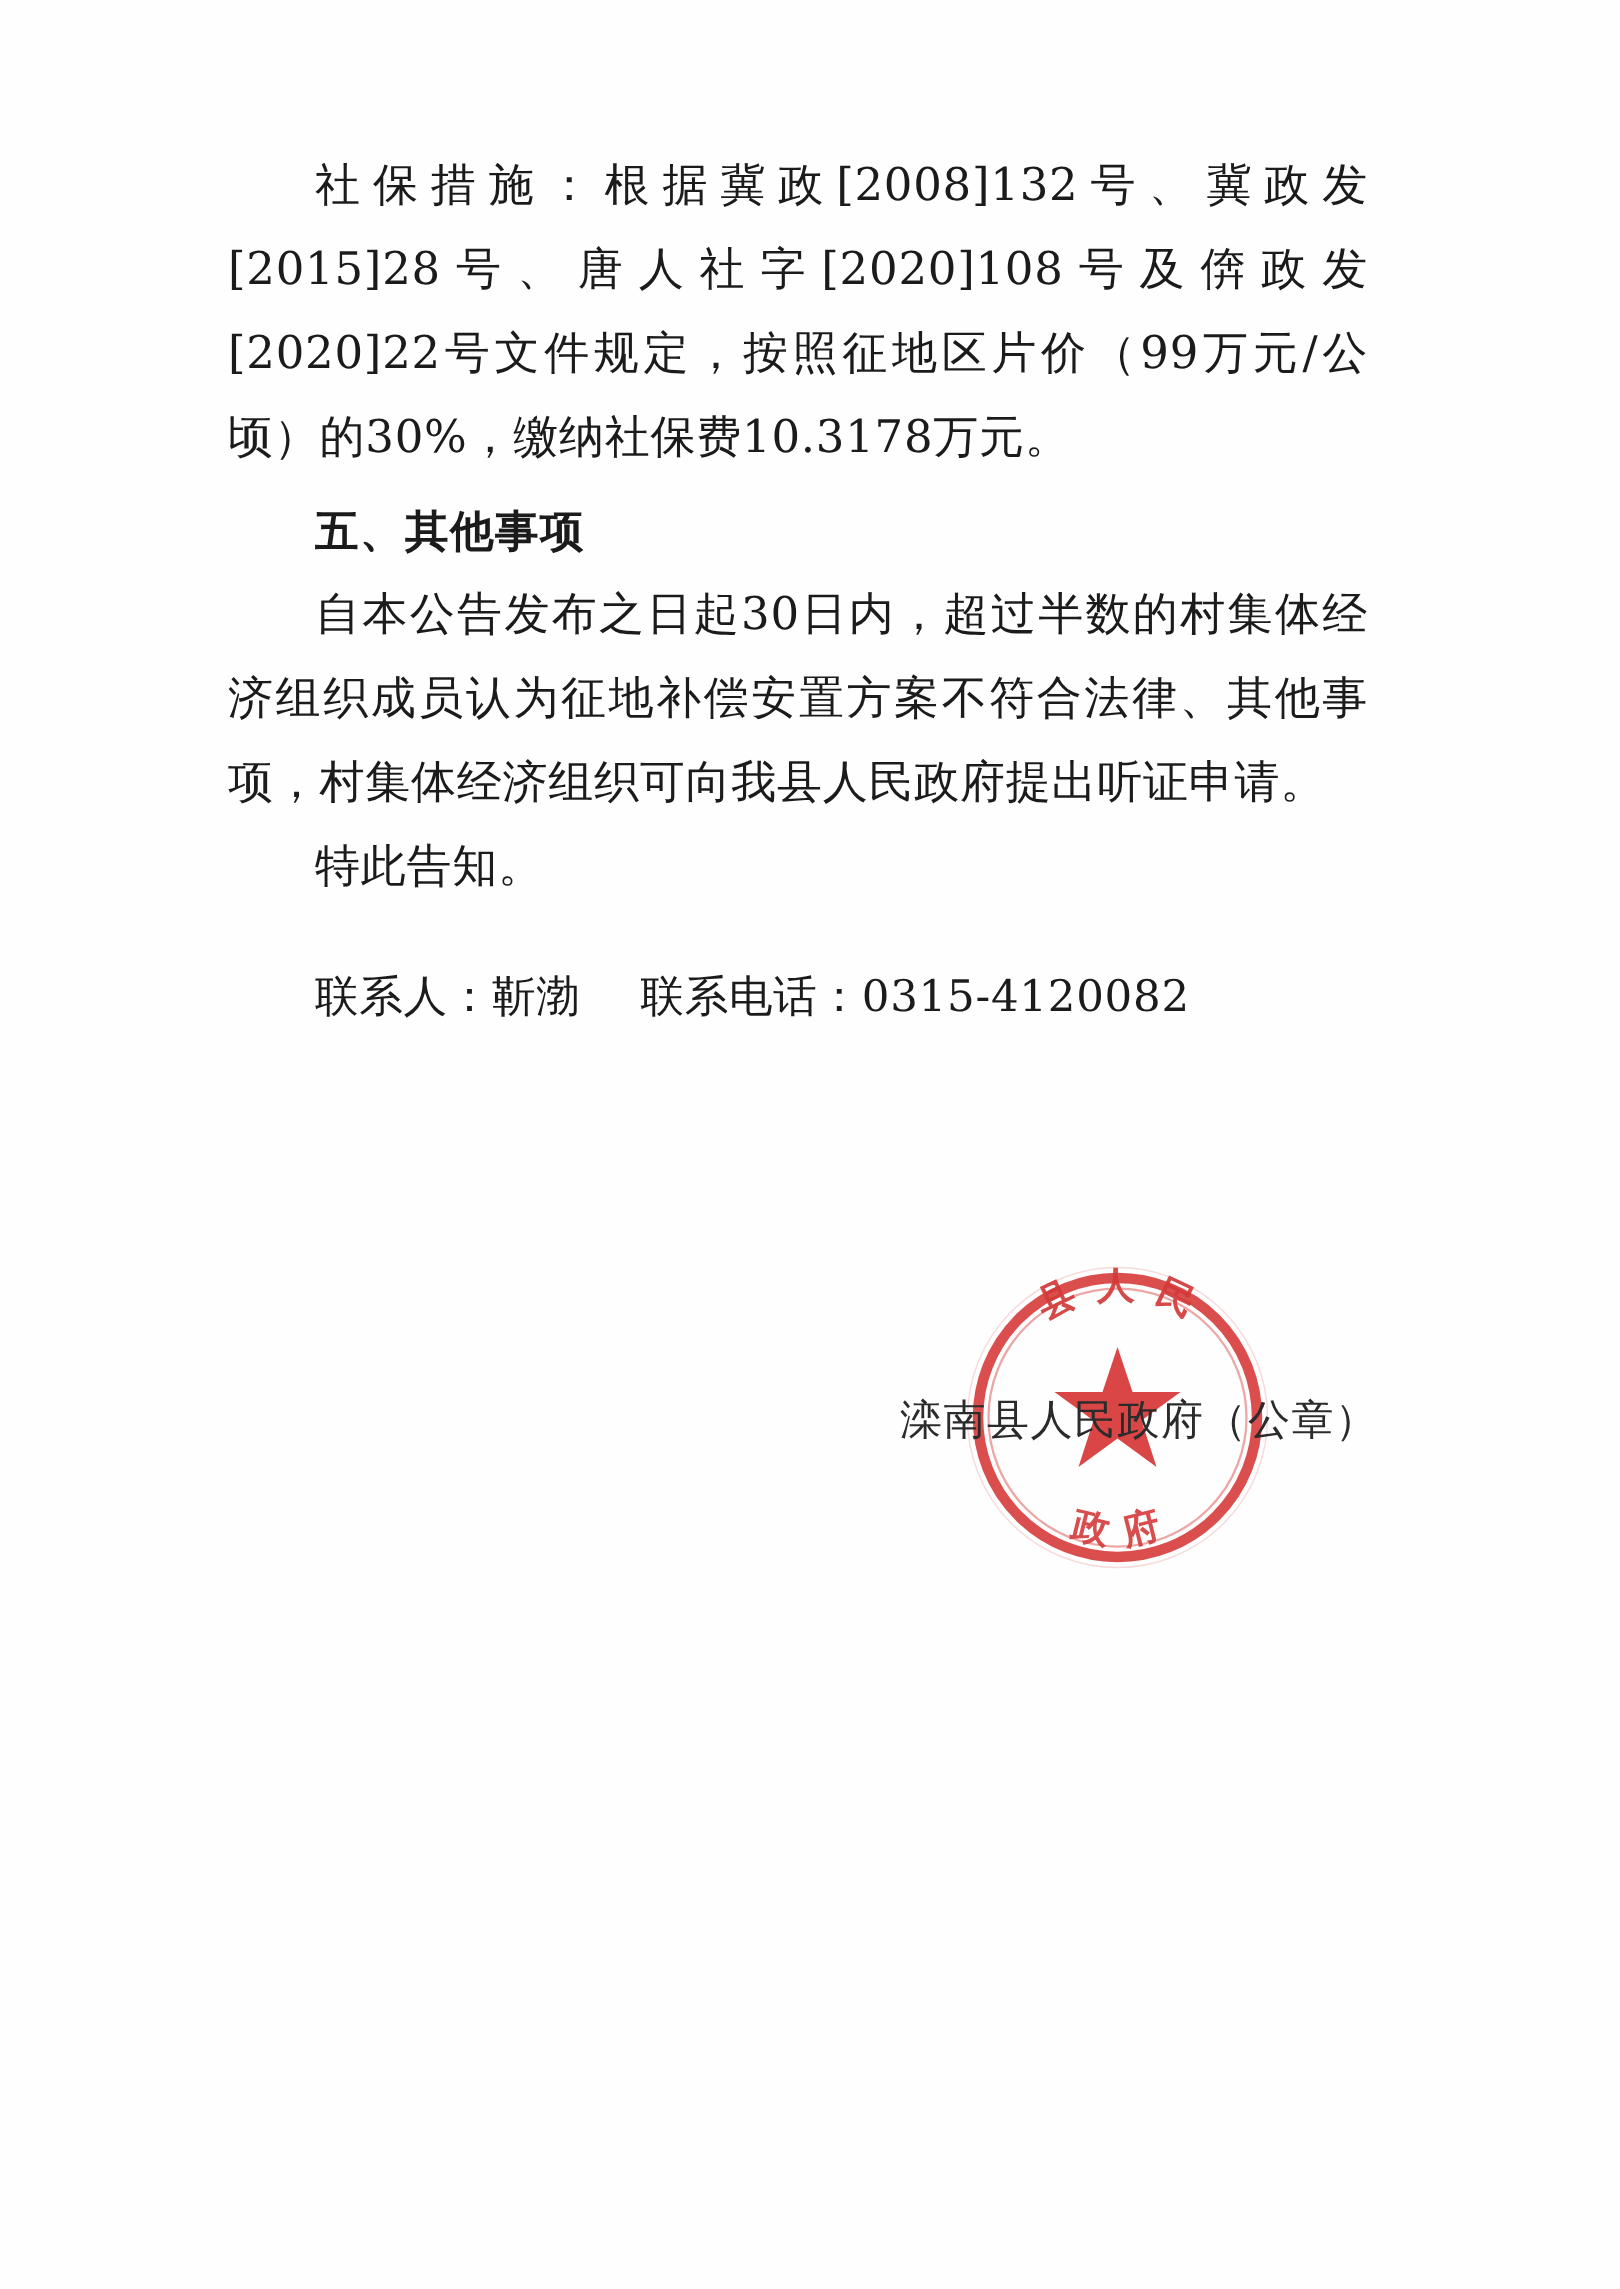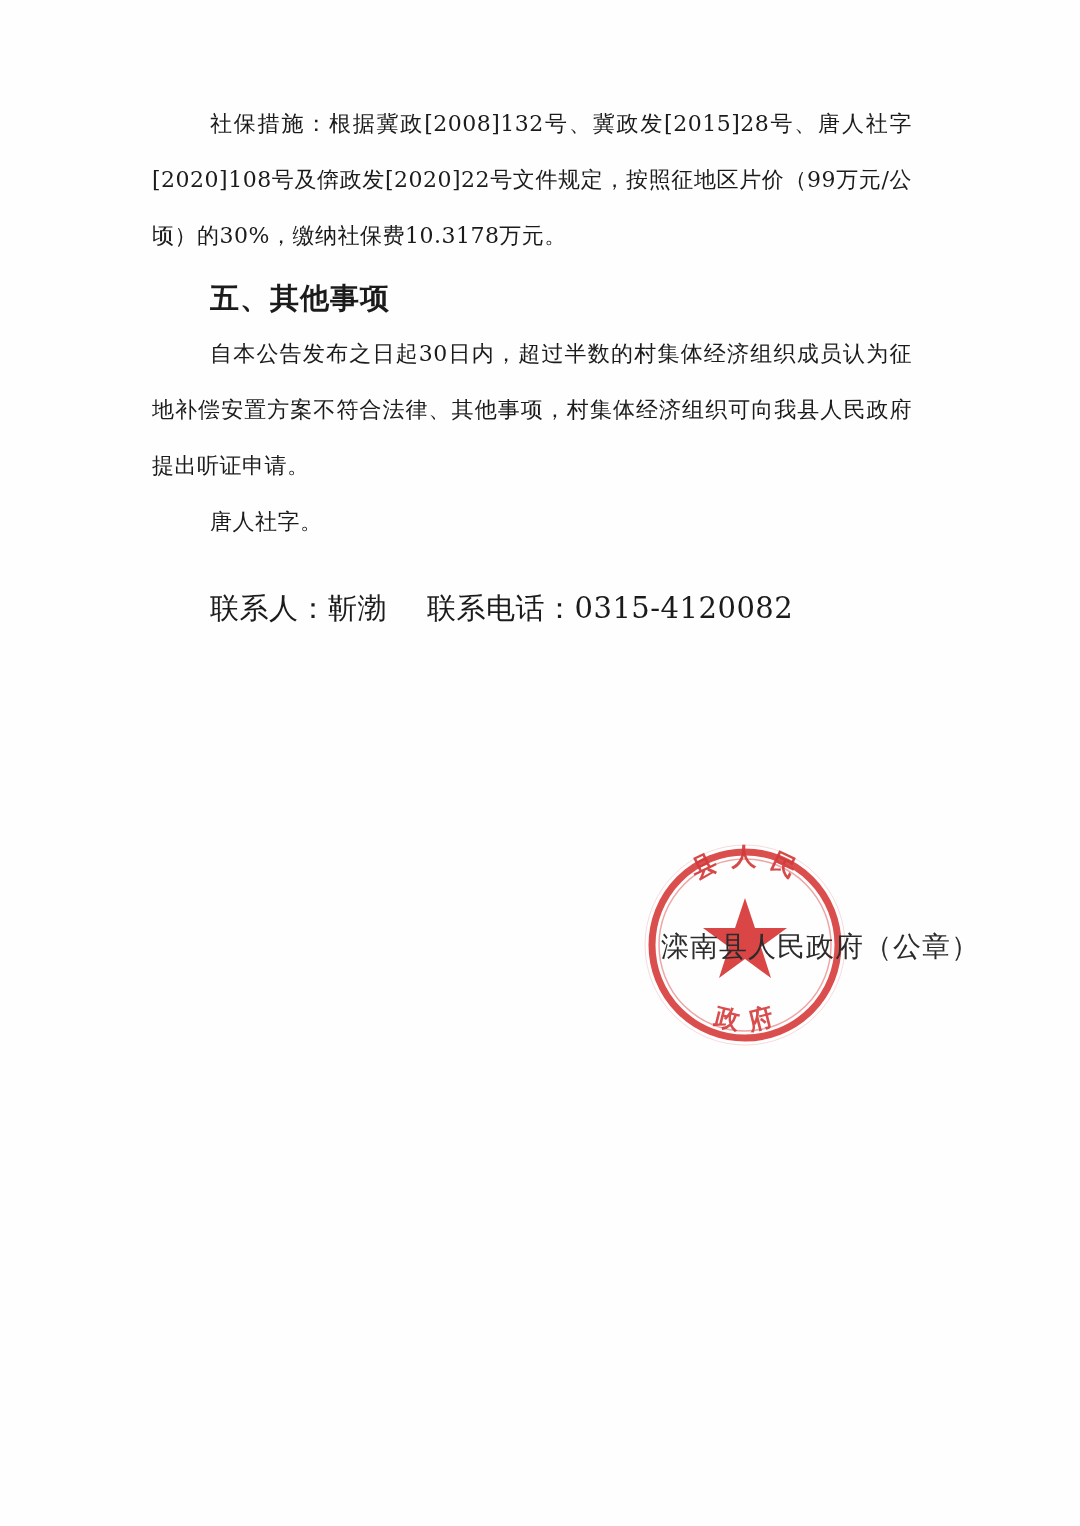--- a/index.html
+++ b/index.html
@@ -26,21 +26,21 @@
   }
 
   .content {
     position: absolute;
     left: 152px;
     top: 96px;
     width: 776px;
   }
 
   .para {
-    font-size: 22px;
+    font-size: 30px;
     line-height: 56px;
     letter-spacing: 0.5px;
     text-align: justify;
     text-justify: inter-character;
     margin: 0 16px 0 0;
   }
 
   .indent {
     text-indent: 58px;
   }
@@ -74,21 +74,20 @@
     width: 380px;
     text-align: left;
     z-index: 3;
   }
   .sign-line {
     font-size: 28px;
     line-height: 54px;
     color: #2b2b2b;
     letter-spacing: 1px;
     white-space: nowrap;
-    text-align: right;
   }
   .sign-date {
     font-size: 28px;
     line-height: 54px;
     color: #2b2b2b;
     letter-spacing: 1px;
     padding-left: 60px;
     white-space: nowrap;
   }
 
@@ -121,21 +120,21 @@
 
     <p class="para indent">社保措施：根据冀政[2008]132号、冀政发[2015]28号、唐人社字[2020]108号及倴政发[2020]22号文件规定，按照征地区片价（99万元/公顷）的30%，缴纳社保费10.3178万元。</p>
 
     <div class="spacer-sm"></div>
 
     <h2 class="heading">五、其他事项</h2>
 
     <p class="para indent">自本公告发布之日起30日内，超过半数的村集体经济组织成员认为征地补偿安置方案不符合法律、其他事项，村集体经济组织可向我县人民政府提出听证申请。</p>
 
 
-    <p class="para indent">唐人社字。</p>
+    <p class="para indent">特此告知。</p>
 
     <div class="spacer-md"></div>
 
     <div class="contact">
       <span>联系人：</span><span>靳渤</span><span class="gap"></span><span>联系电话：</span><span>0315-4120082</span>
     </div>
 
   </div>
 
   <div class="seal">

